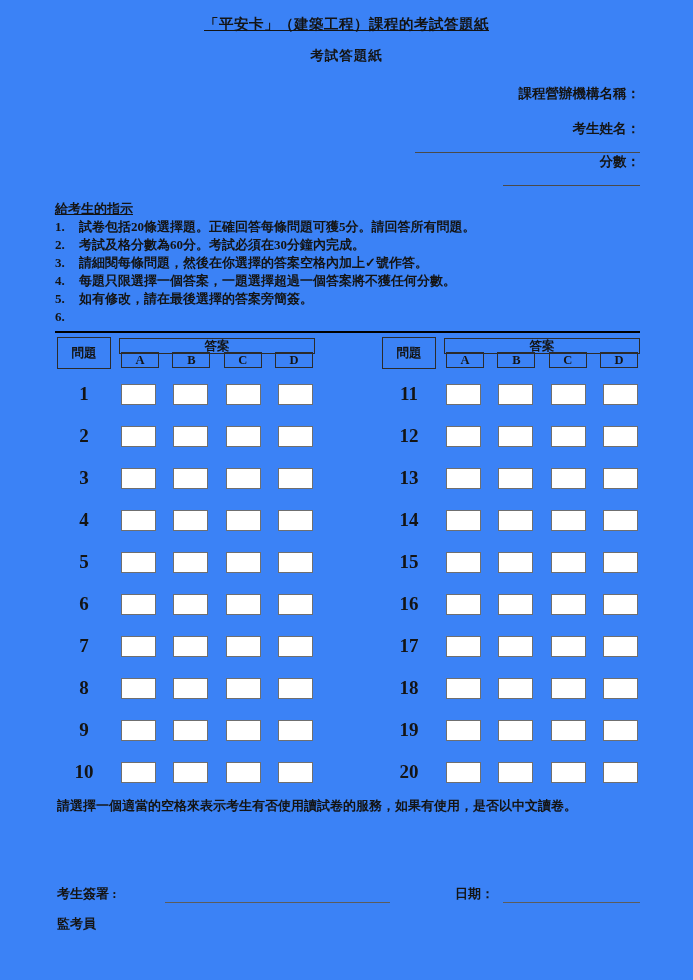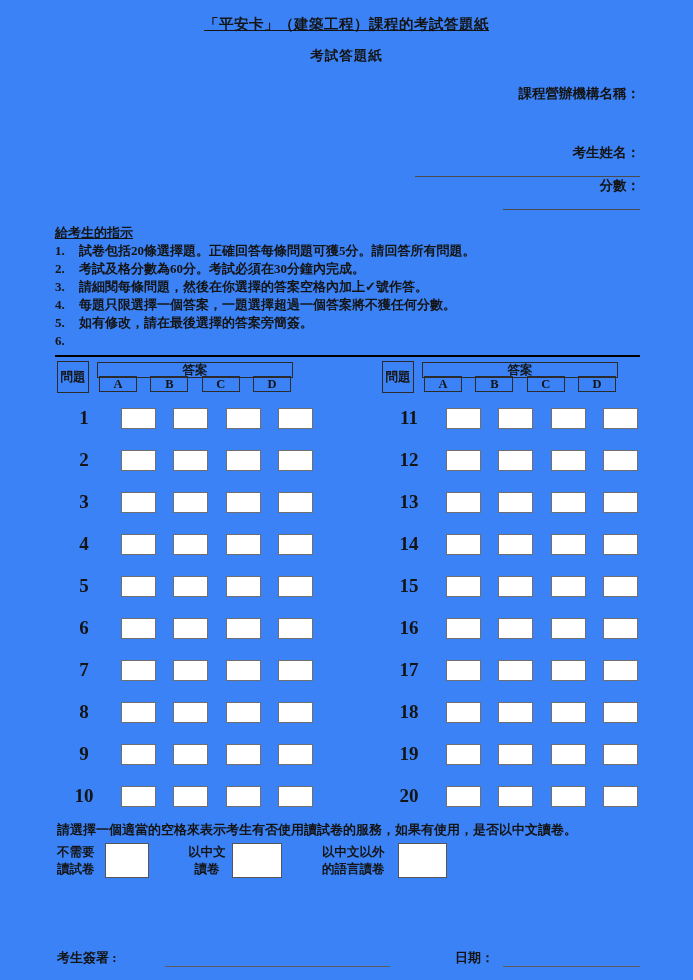--- a/index.html
+++ b/index.html
@@ -8,40 +8,40 @@
     width:693px; height:980px; background:#3b82f6; color:#141414;
     font-family:"Liberation Serif","DejaVu Serif",serif; font-weight:bold;
     position:relative; overflow:hidden; margin:0 auto;
   }
   
   .title { text-align:center; font-size:14.5px; margin-top:15px; text-decoration:underline; letter-spacing:.5px; }
   .subtitle { text-align:center; font-size:13.5px; margin-top:13px; letter-spacing:1px; }
 
   
   .frow { display:flex; align-items:flex-end; margin:0 53px 0 55px; font-size:13.5px;flex-direction:column; }
-  .r1 { margin-top:20px; } .r2 { margin-top:16px; } .r3 { margin-top:16px; } .r4 { margin-top:40px;justify-content:space-between; }
+  .r1 { margin-top:20px; } .r2 { margin-top:16px; } .r3 { margin-top:16px; } .r4 { margin-top:16px;justify-content:space-between; }
   .flabel { white-space:nowrap; }
   .fline { border-bottom:1.2px solid #4a4a4a; height:15px; display:inline-block; }
   .grow { flex:1; }
   .w97 { width:97px; } .w137 { width:137px; } .w142 { width:142px; } .w225 { width:225px; }
   .spacer { flex:1; }
 
   
   .instr { margin:14px 53px 0 55px; font-size:13px; }
   .instr-heading { text-decoration:underline; line-height:18px; }
   .instr-item { display:flex; line-height:18px; }
   .instr-num { width:24px; flex:none; }
 
   .rule { margin:5px 53px 0 55px; border-top:2.5px solid #000; }
 
   
   .grid-section { display:flex; justify-content:space-between; margin:4px 53px 0 57px; }
   .grid-block { width:258px; }
   .grid-header { display:flex; align-items:center; }
-  .qbox { width:32px; height:32px; border:1.2px solid #2b2b2b; display:flex; align-items:center; justify-content:center; font-size:12.5px; }
+  .qbox { width:54px; height:32px; border:1.2px solid #2b2b2b; display:flex; align-items:center; justify-content:center; font-size:12.5px; }
   .agroup { width:196px; margin-left:8px; }
   .atitle { border:1.2px solid #2b2b2b; height:16px; text-align:center; font-size:12.5px; line-height:15px; }
   .alabels { display:flex; justify-content:space-between; padding:0 2px; margin-top:-1.2px; }
   .albox { width:38px; height:16px; border:1.2px solid #2b2b2b; text-align:center; font-size:12.5px; line-height:14px; }
   .grid-rows { margin-top:4px; }
   .grid-row { display:flex; align-items:center; height:42px; }
   .q-num { width:54px; text-align:center; font-size:19px; }
   .row-boxes { width:196px; margin-left:8px; display:flex; justify-content:space-between; padding:0 2px; }
   .checkbox { width:35px; height:21px; border:1.4px solid #6f6f6f; background:#fff; }
 
@@ -333,43 +333,20 @@
               <div class="checkbox"></div>
             </div>
           </div>
         </div>
     </div>
 
   </div>
 
   <div class="service">
     <div class="service-prompt">請選擇一個適當的空格來表示考生有否使用讀試卷的服務，如果有使用，是否以中文讀卷。</div>
-    <div class="service-opts">
-      <div class="opt opt1">
-        <div class="opt-label">
-          <div>不需要</div>
-          <div>讀試卷</div>
-        </div>
-        <div class="opt-box"></div>
-      </div>
-      <div class="opt opt2">
-        <div class="opt-label">
-          <div>以中文</div>
-          <div>讀卷</div>
-        </div>
-        <div class="opt-box"></div>
-      </div>
-      <div class="opt opt3">
-        <div class="opt-label">
-          <div>以中文以外</div>
-          <div>的語言讀卷</div>
-        </div>
-        <div class="opt-box"></div>
-      </div>
-    </div>
   </div>
 
   <div class="sig-row sig1">
     <span class="sig-label">考生簽署 :</span>
     <span class="sigline"></span>
     <span class="spacer"></span>
     <span class="date-label">日期：</span>
     <span class="dateline"></span>
   </div>
 

